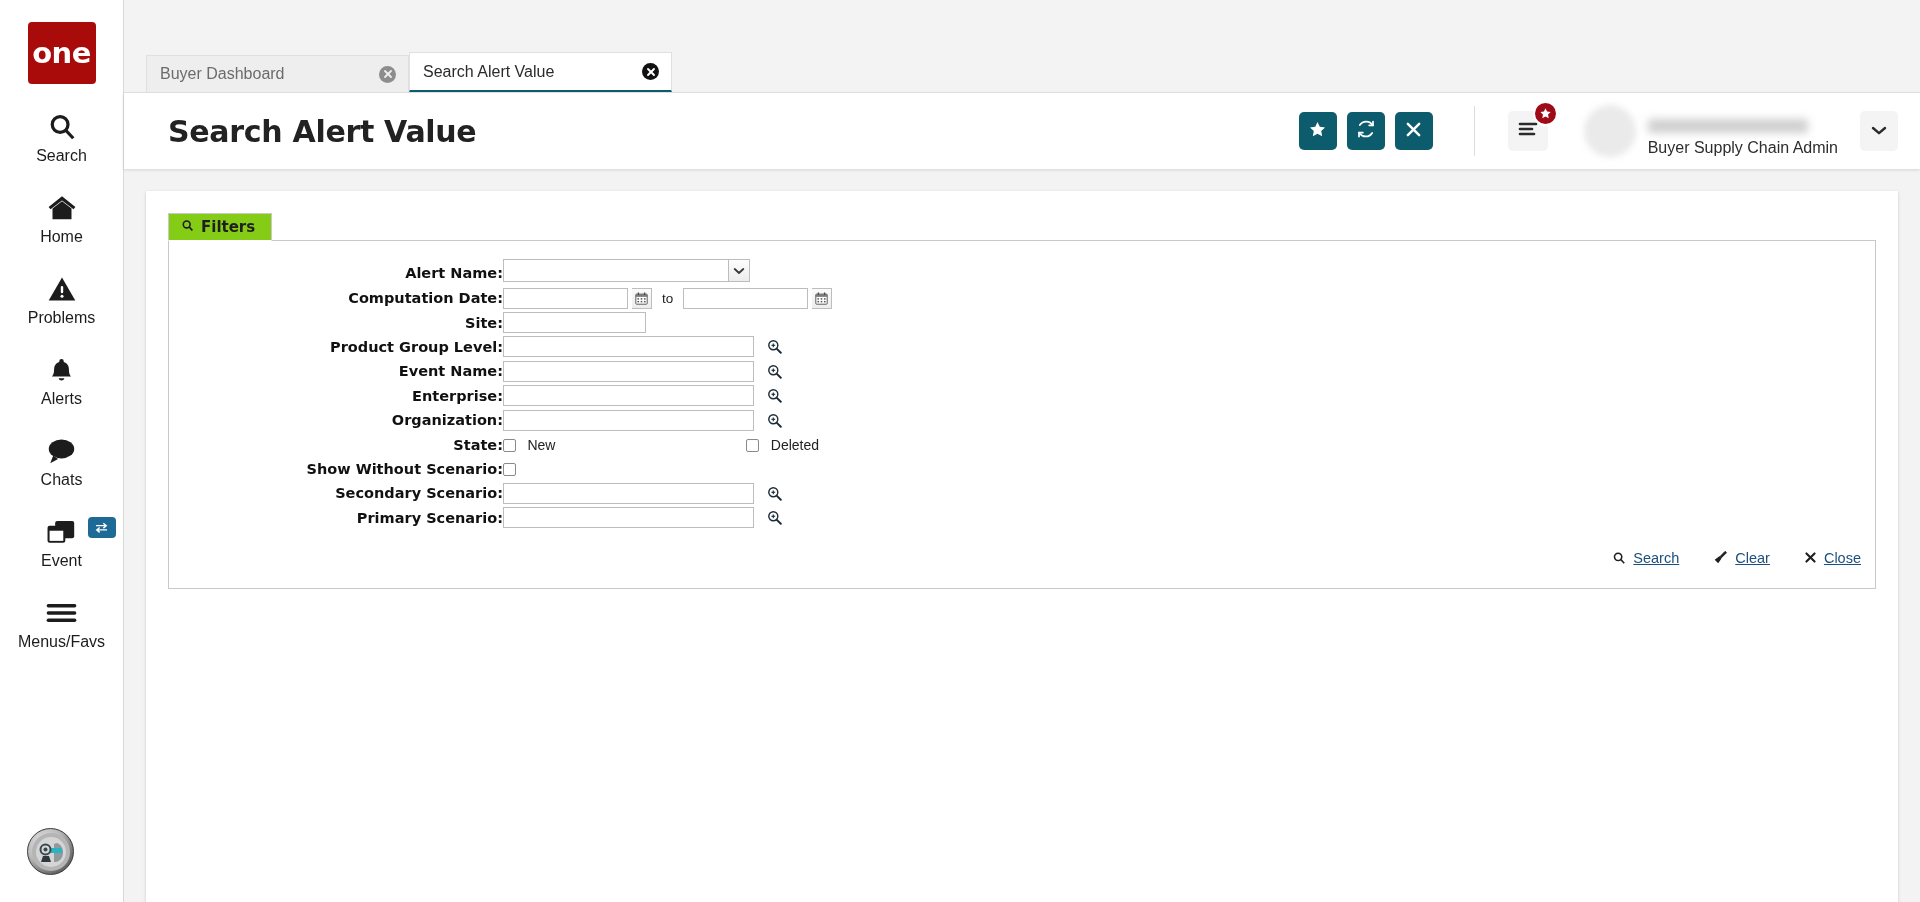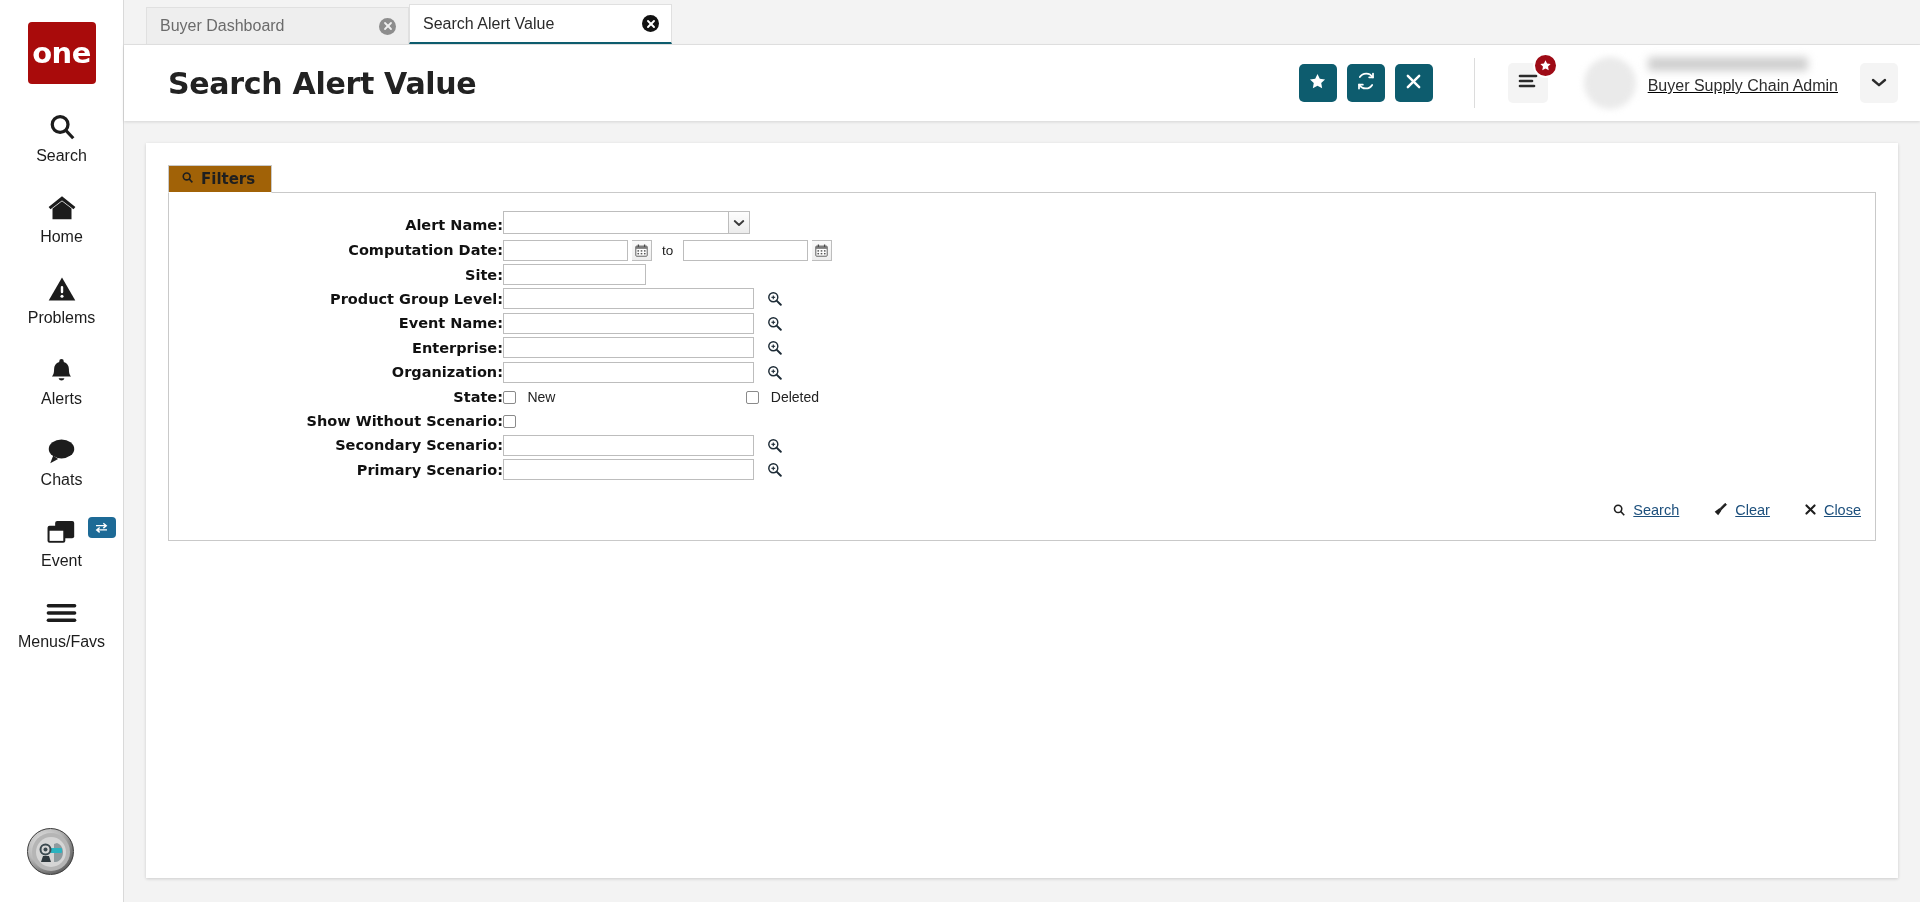--- a/index.html
+++ b/index.html
@@ -78,26 +78,27 @@
     flex: 1;
     height: 902px;
     background: #f3f3f3;
     display: flex;
     flex-direction: column;
     position: relative;
   }
 
   
   .tabstrip {
-    height: 45px;
+    height: 52px;
     background: #f3f3f3;
     display: flex;
     align-items: flex-end;
     padding-left: 22px;
     border-bottom: 1px solid #e3e3e3;
+    margin-top: 41px;
   }
   .tab {
     height: 37px;
     width: 263px;
     display: flex;
     align-items: center;
     justify-content: space-between;
     padding: 0 12px 0 13px;
     font-size: 16px;
     cursor: pointer;
@@ -174,24 +175,23 @@
     position: absolute;
     top: -10px; right: -10px;
     width: 25px; height: 25px;
     border-radius: 50%;
     background: #9e0b16;
     border: 2px solid #fff;
     display: flex; align-items: center; justify-content: center;
     color: #fff;
   }
   .user-area {
-    display: flex; align-items: flex-start; gap: 0;
+    display: flex; align-items: flex-end; gap: 0;
     margin-left: 36px;
     cursor: pointer;
-    text-decoration: underline;
   }
   .user-avatar {
     width: 52px; height: 52px;
     border-radius: 50%;
     background: #eaeaea;
     filter: blur(3px);
   }
   .user-meta {
     display: flex; flex-direction: column; align-items: flex-start;
     margin-left: 12px;
@@ -234,21 +234,21 @@
   
   .filters-tabhead {
     display: flex;
     align-items: flex-end;
     border-bottom: 1px solid #c9c9c9;
     height: 28px;
   }
   .filters-tab {
     border: 1px solid #c9c9c9;
     border-bottom: 1px solid #ffffff;
-    background: #a16207;
+    background: #84cc16;
     height: 28px;
     padding: 0 16px 0 12px;
     display: flex; align-items: center; gap: 7px;
     font-size: 15px;
     font-weight: 700;
     color: #1f1f1f;
     font-family: "DejaVu Sans", sans-serif;
     margin-bottom: -1px;
     cursor: pointer;
   }

